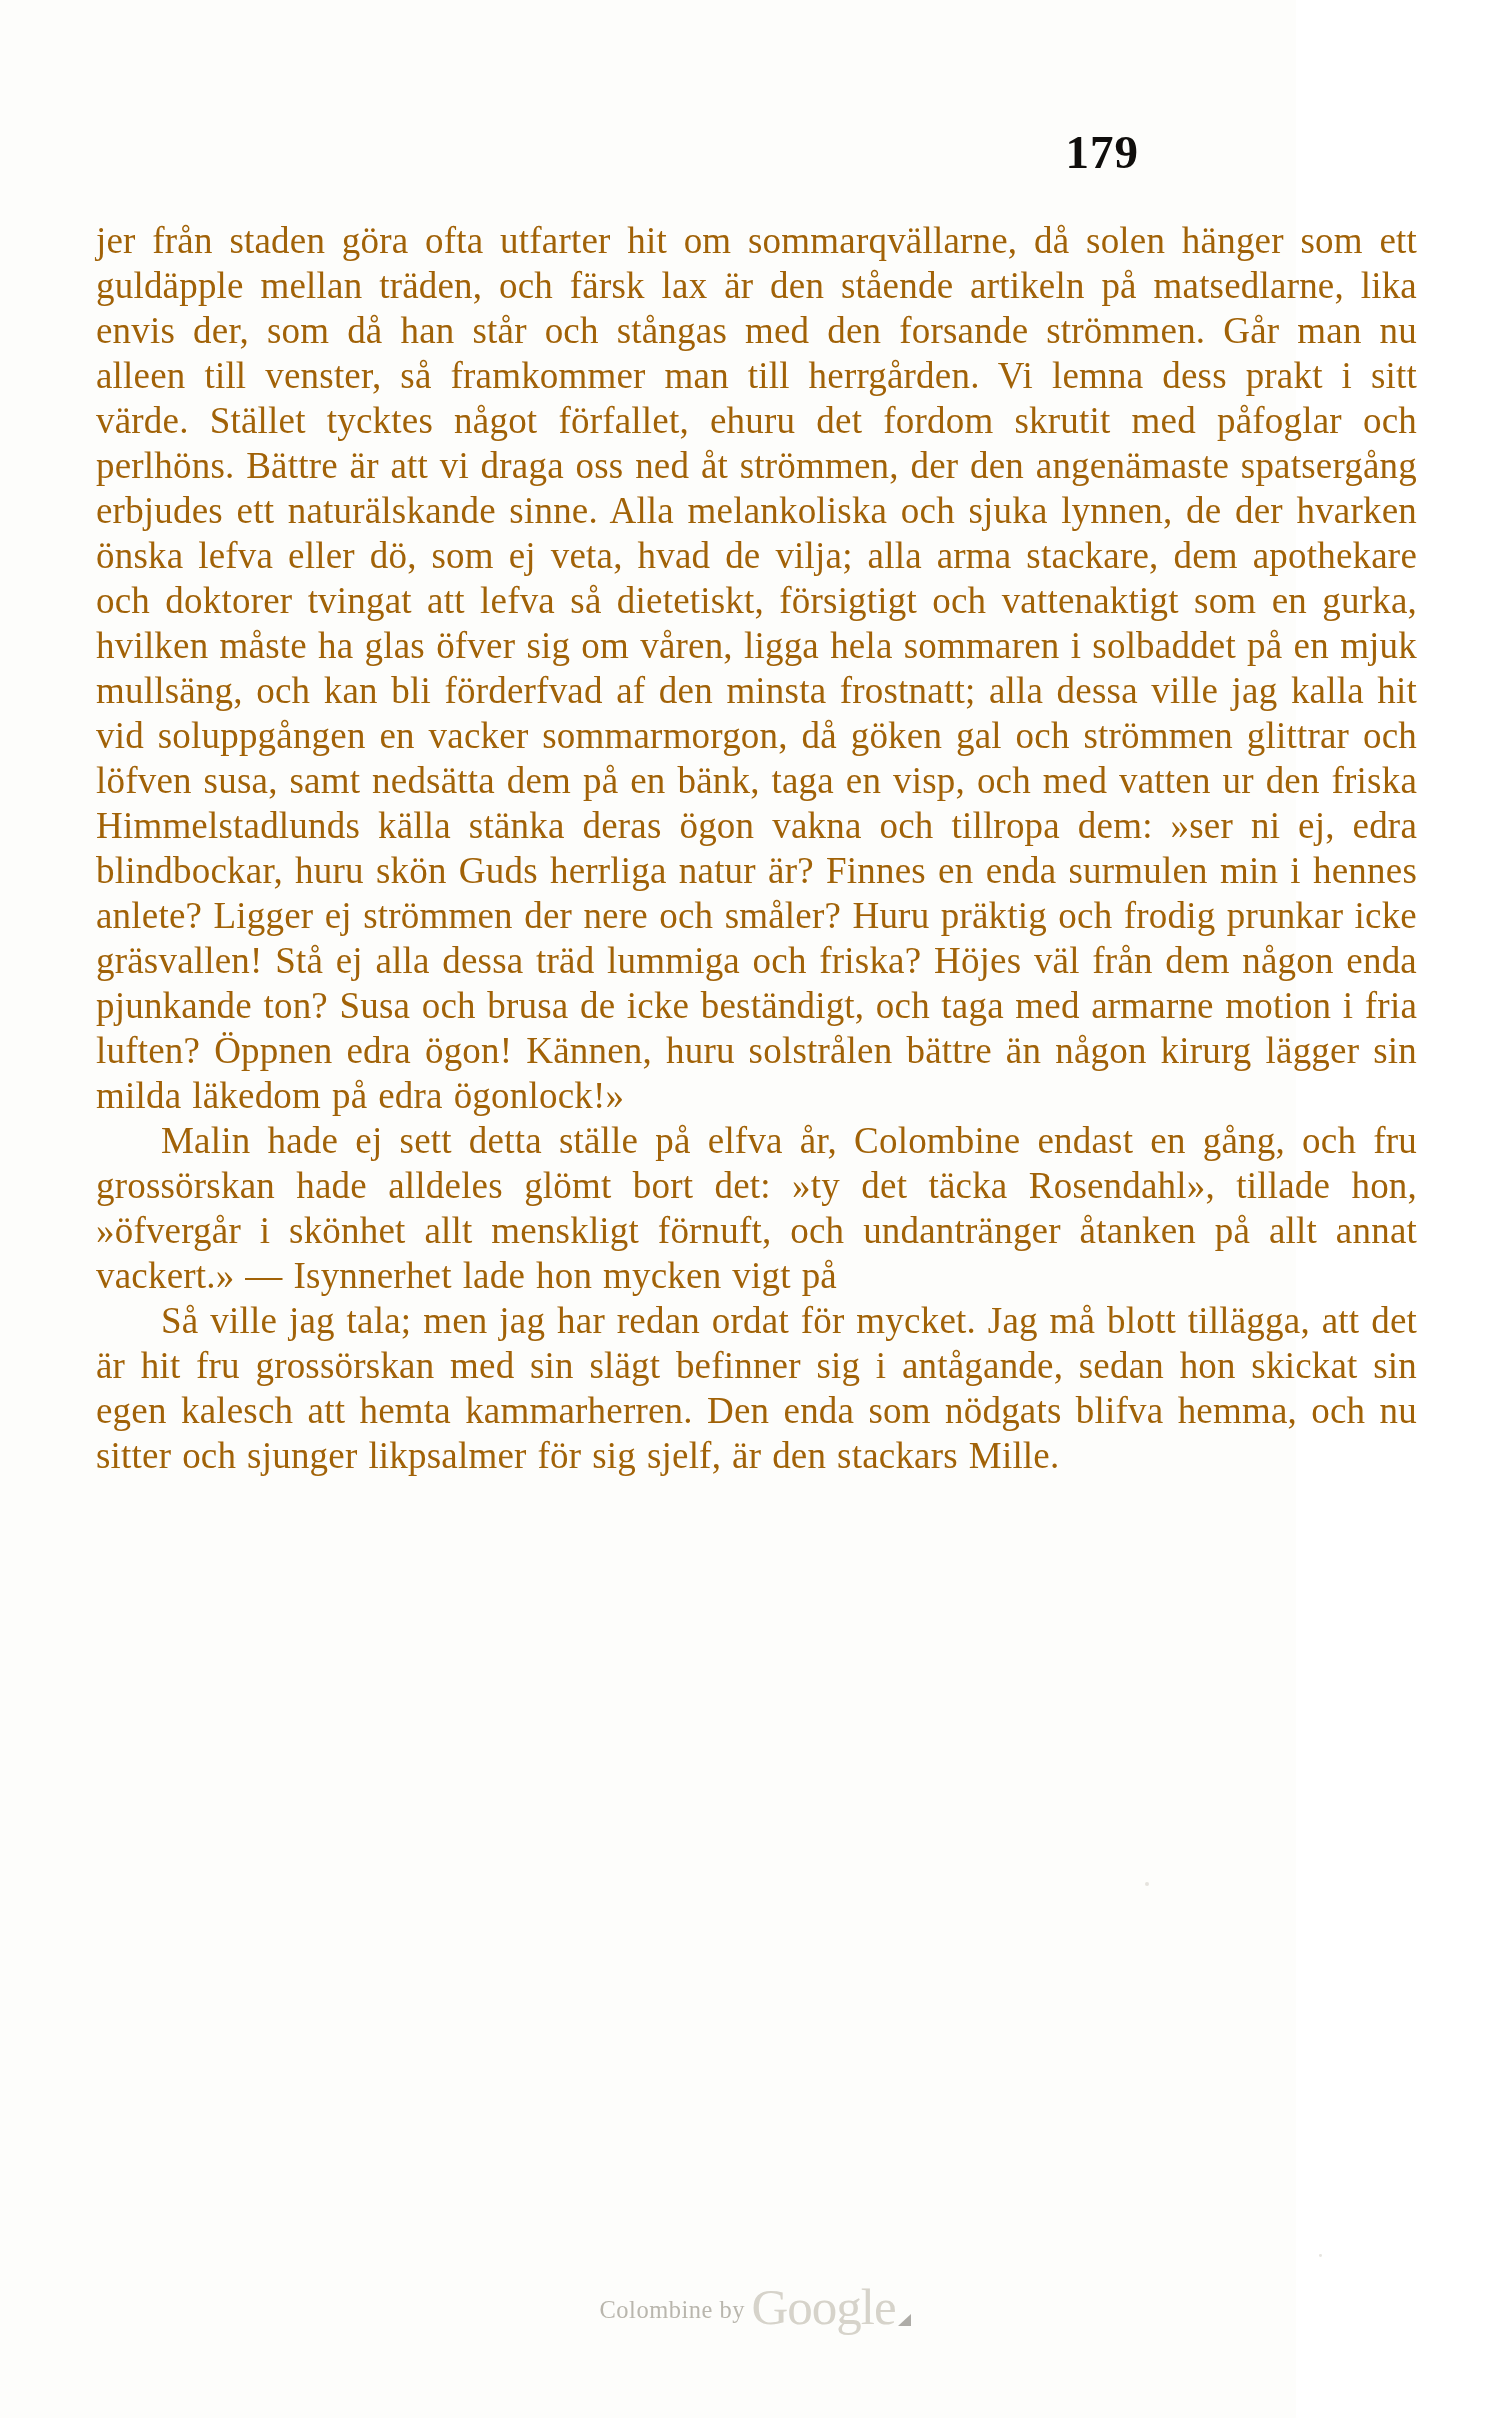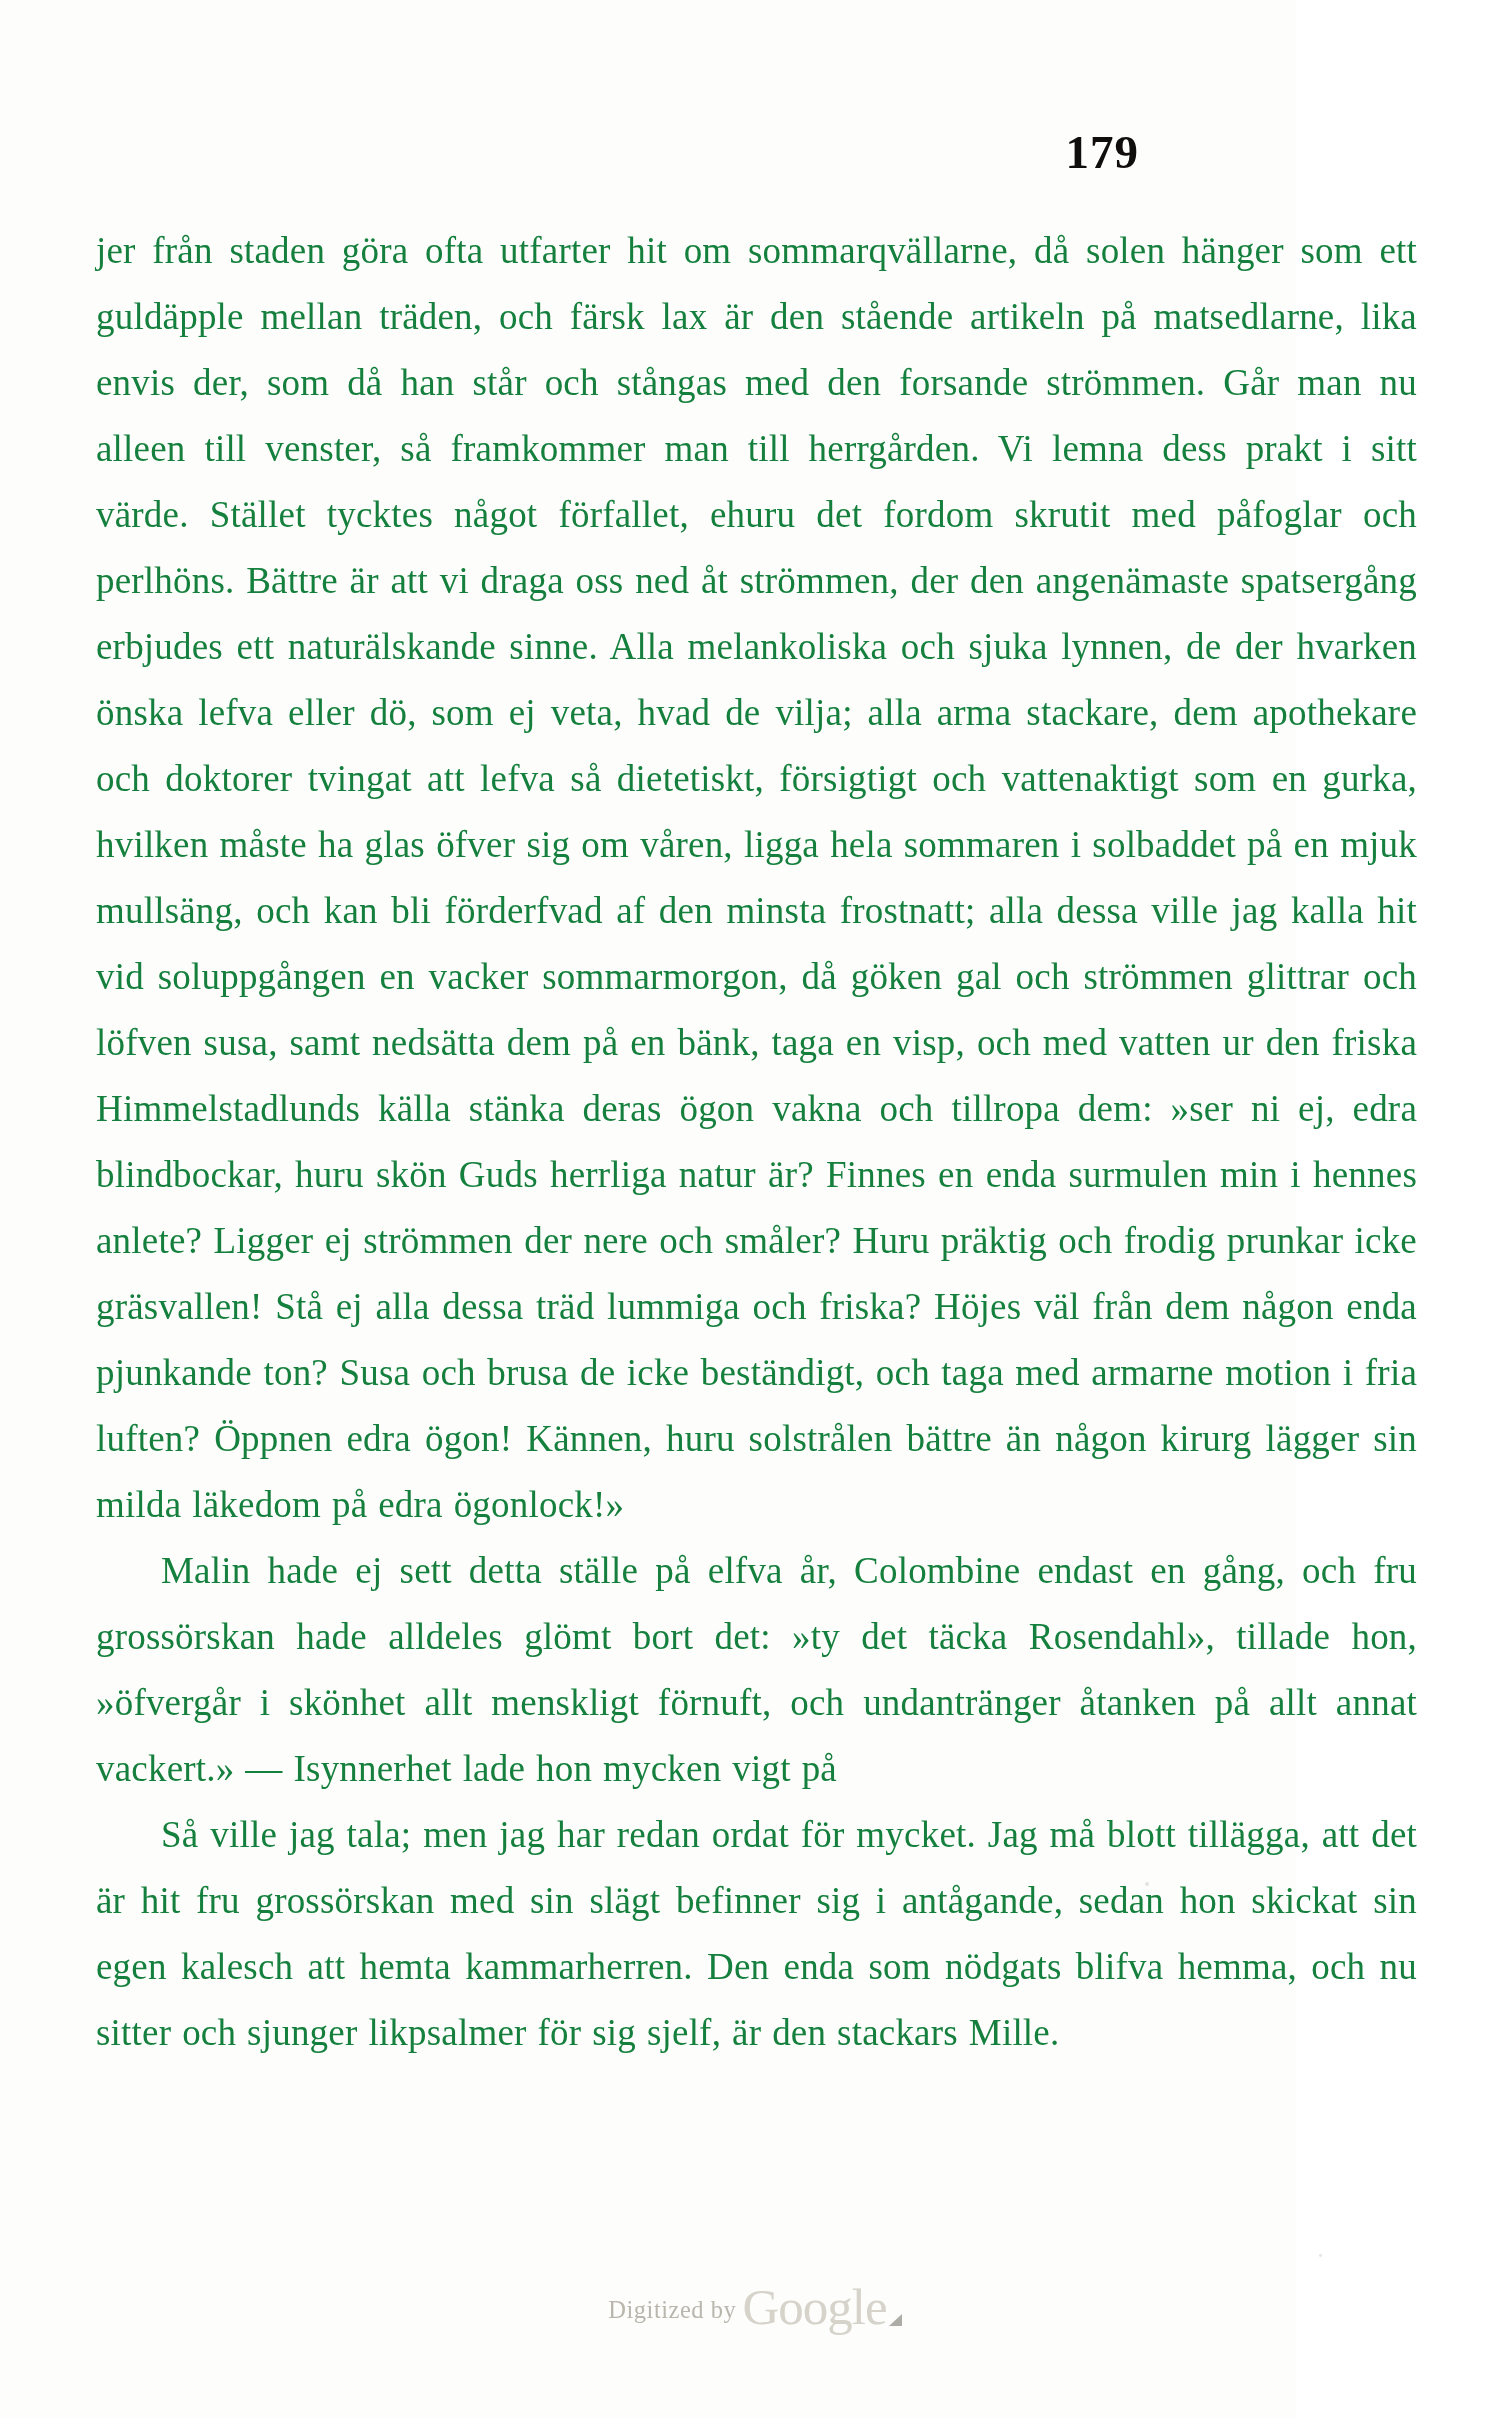--- a/index.html
+++ b/index.html
@@ -31,24 +31,24 @@
     font-weight: 700;
     letter-spacing: 1px;
     color: #100e0c;
   }
   .body-text {
     position: absolute;
     left: 96px;
     top: 218px;
     width: 1321px;
     font-size: 37px;
-    line-height: 66px;
+    line-height: 45px;
     text-align: justify;
     text-justify: inter-word;
-    color: #15803d;
+    color: #a16207;
     font-weight: 400;
     letter-spacing: 0.2px;
     word-spacing: 1.5px;
   }
   .body-text p {
     margin: 0;
     text-indent: 0;
   }
   .body-text p.indent {
     text-indent: 65px;
@@ -100,20 +100,20 @@
 
   <div class="page-number">179</div>
 
   <div class="body-text">
     <p>jer från staden göra ofta utfarter hit om sommarqvällarne, då solen hänger som ett guldäpple mellan träden, och färsk lax är den stående artikeln på matsedlarne, lika envis der, som då han står och stångas med den forsande strömmen. Går man nu alleen till venster, så framkommer man till herrgården. Vi lemna dess prakt i sitt värde. Stället tycktes något förfallet, ehuru det fordom skrutit med påfoglar och perlhöns. Bättre är att vi draga oss ned åt strömmen, der den angenämaste spatsergång erbjudes ett naturälskande sinne. Alla melankoliska och sjuka lynnen, de der hvarken önska lefva eller dö, som ej veta, hvad de vilja; alla arma stackare, dem apothekare och doktorer tvingat att lefva så dietetiskt, försigtigt och vattenaktigt som en gurka, hvilken måste ha glas öfver sig om våren, ligga hela sommaren i solbaddet på en mjuk mullsäng, och kan bli förderfvad af den minsta frostnatt; alla dessa ville jag kalla hit vid soluppgången en vacker sommarmorgon, då göken gal och strömmen glittrar och löfven susa, samt nedsätta dem på en bänk, taga en visp, och med vatten ur den friska Himmelstadlunds källa stänka deras ögon vakna och tillropa dem: »ser ni ej, edra blindbockar, huru skön Guds herrliga natur är? Finnes en enda surmulen min i hennes anlete? Ligger ej strömmen der nere och småler? Huru präktig och frodig prunkar icke gräsvallen! Stå ej alla dessa träd lummiga och friska? Höjes väl från dem någon enda pjunkande ton? Susa och brusa de icke beständigt, och taga med armarne motion i fria luften? Öppnen edra ögon! Kännen, huru solstrålen bättre än någon kirurg lägger sin milda läkedom på edra ögonlock!»</p>
     <p class="indent">Malin hade ej sett detta ställe på elfva år, Colombine endast en gång, och fru grossörskan hade alldeles glömt bort det: »ty det täcka Rosendahl», tillade hon, »öfvergår i skönhet allt menskligt förnuft, och undantränger åtanken på allt annat vackert.» — Isynnerhet lade hon mycken vigt på</p>
     <p class="indent">Så ville jag tala; men jag har redan ordat för mycket. Jag må blott tillägga, att det är hit fru grossörskan med sin slägt befinner sig i antågande, sedan hon skickat sin egen kalesch att hemta kammarherren. Den enda som nödgats blifva hemma, och nu sitter och sjunger likpsalmer för sig sjelf, är den stackars Mille.</p>
   </div>
 
   <div class="footer">
-    <span class="dig">Digitized by</span>
+    <span class="dig">Colombine by</span>
     <span class="goog">Google</span><span class="corner-mark"></span>
   </div>
 
   <div class="speck" style="left:1145px; top:1882px; width:3.9px; height:3.9px;"></div>
   <div class="speck" style="left:1319px; top:2254px; width:2.9px; height:2.9px;"></div>
 </div>
 
 
 </body></html>

